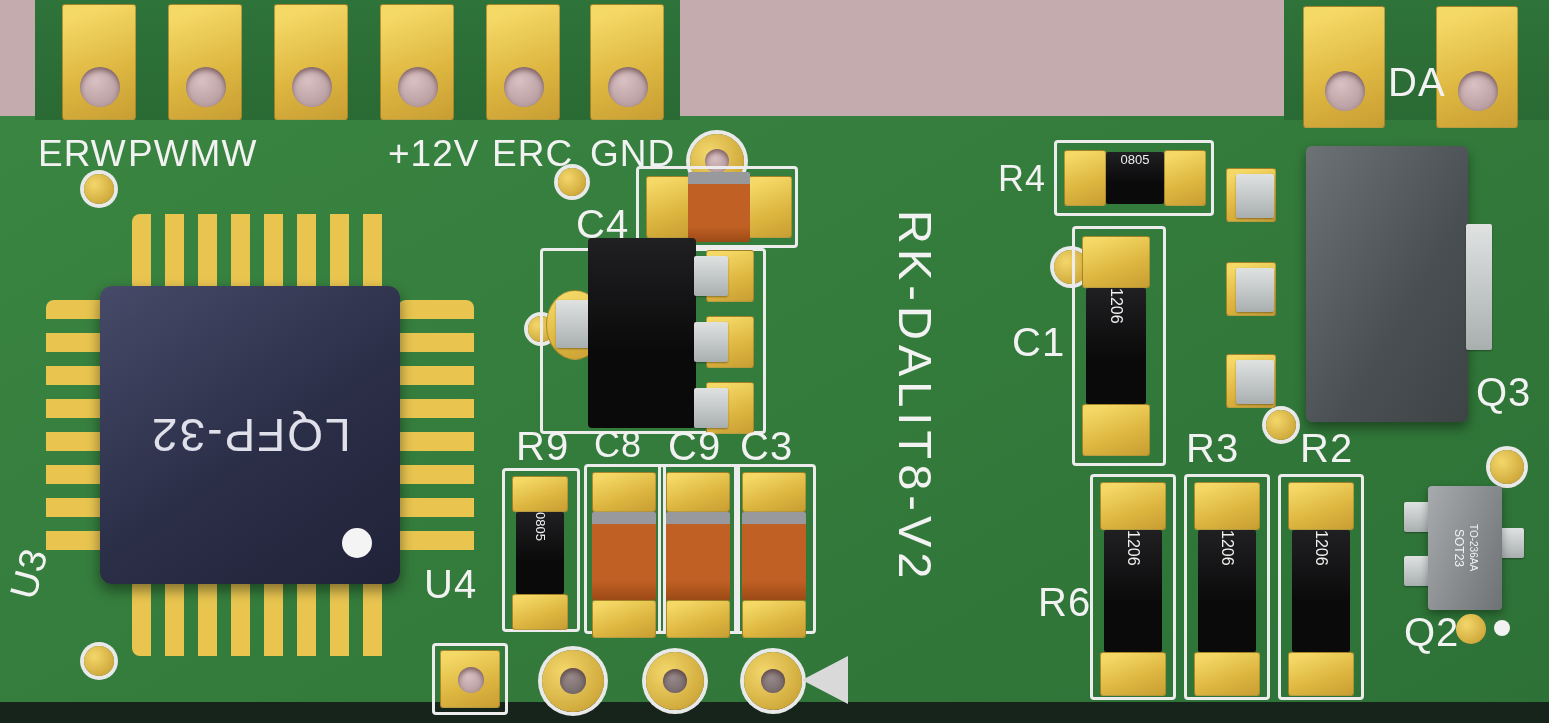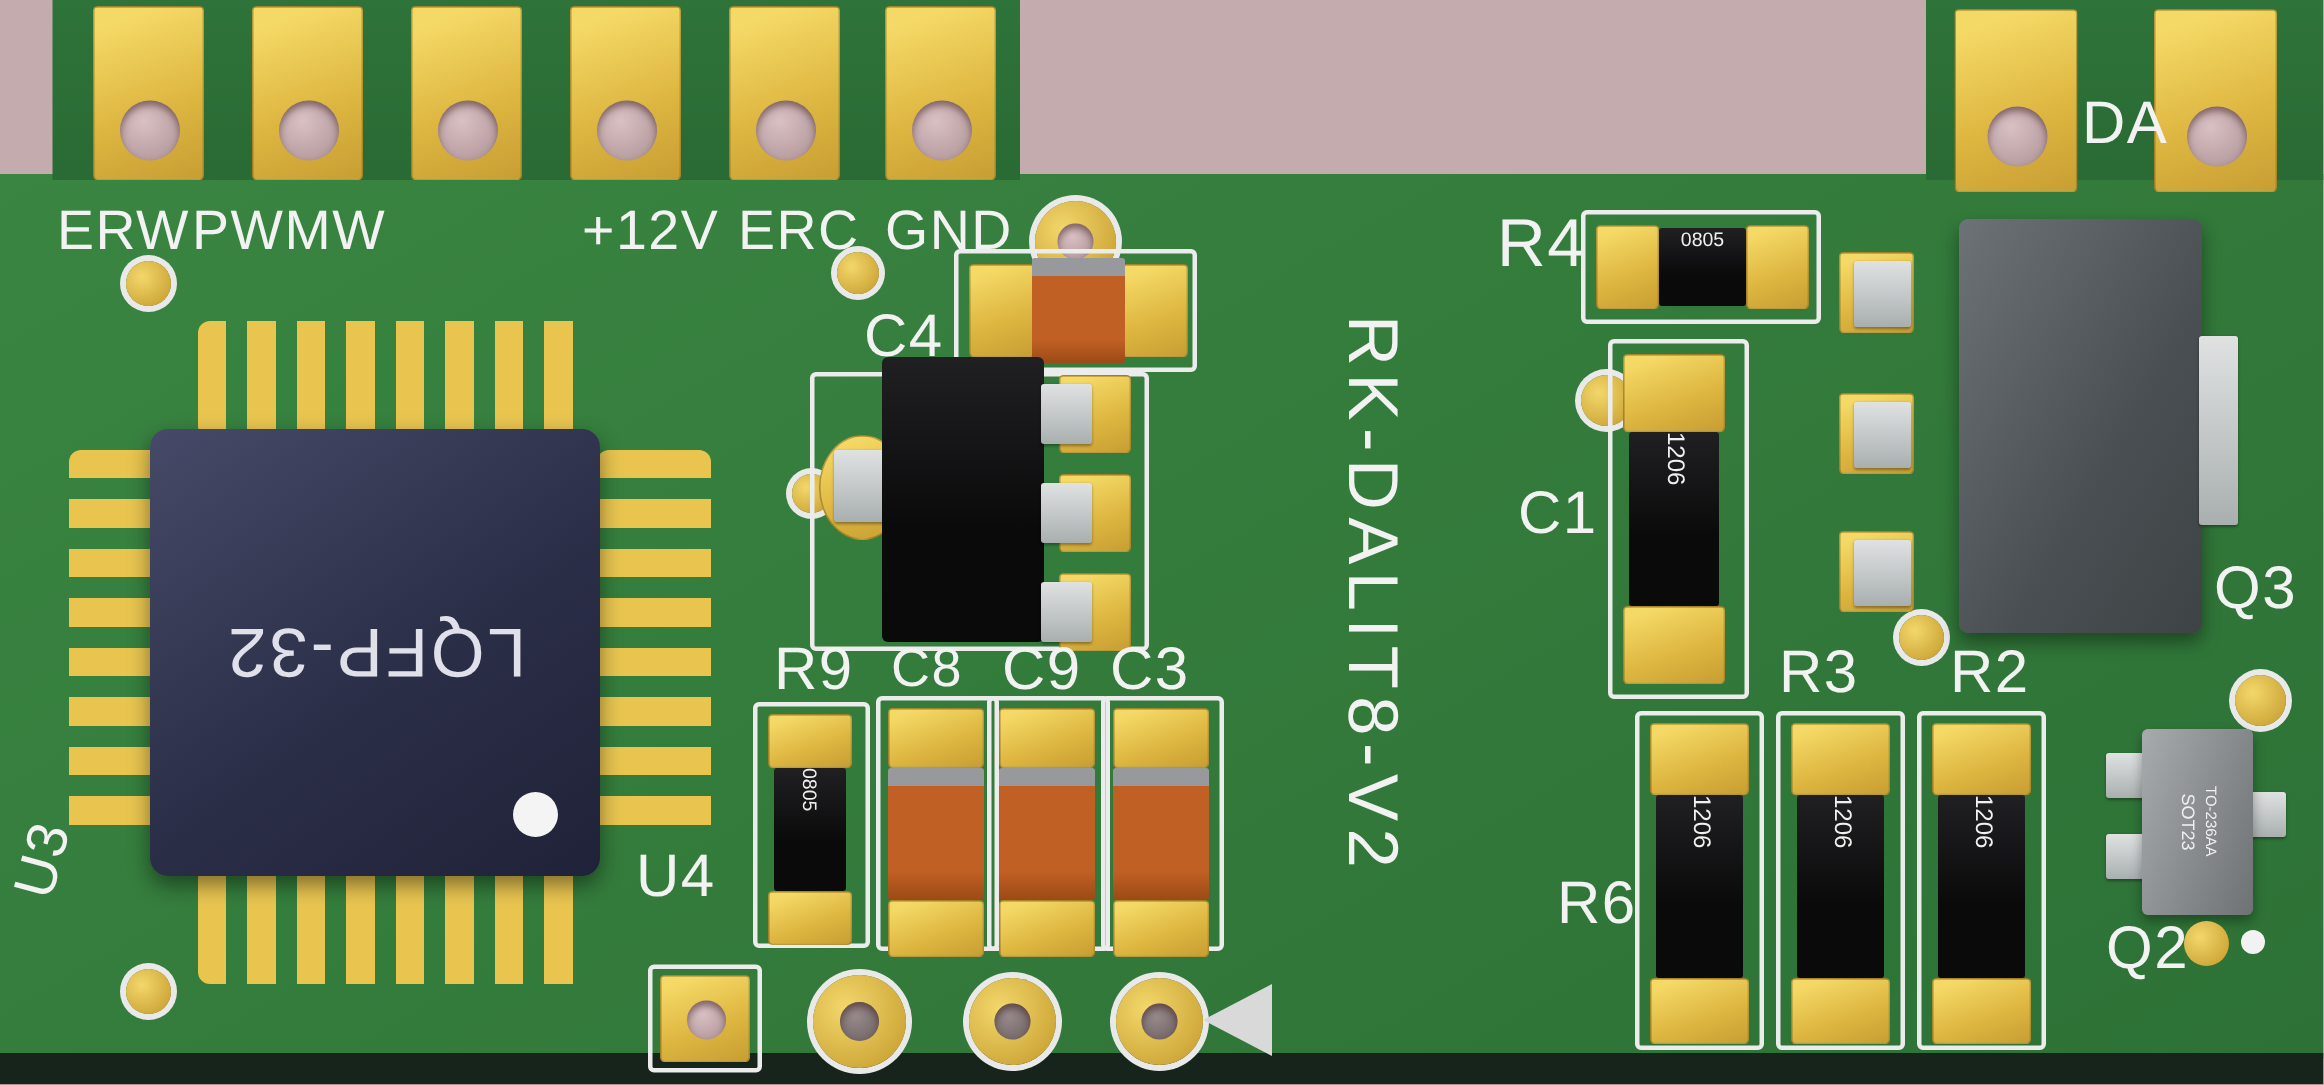--- a/index.html
+++ b/index.html
@@ -139,21 +139,21 @@
   <div class="via ring" style="left:646px;top:652px;width:58px;height:58px;">
       <div class="hole hole-dark" style="left:17px;top:17px;width:24px;height:24px;"></div>
     </div>
   <div class="via ring" style="left:744px;top:652px;width:58px;height:58px;">
       <div class="hole hole-dark" style="left:17px;top:17px;width:24px;height:24px;"></div>
     </div>
   <div class="abs" style="left:802px;top:656px;width:0;height:0;border-top:24px solid transparent;border-bottom:24px solid transparent;border-right:46px solid #d9d9d9;"></div>
 
   <div style="position:absolute;left:888px;top:210px;height:460px;writing-mode:vertical-rl;color:#f2f2f2;font-size:47px;letter-spacing:5px;font-family:'Liberation Sans',sans-serif;">RK-DALIT8-V2</div>
 
-  <div class="silk" style="left:998px;top:136px;font-size:45px;">R4</div>
+  <div class="silk" style="left:998px;top:158px;font-size:36px;">R4</div>
   <div class="outline" style="left:1054px;top:140px;width:160px;height:76px;"></div>
   <div class="abs gold" style="left:1064px;top:150px;width:42px;height:56px;"></div>
   <div class="black-body" style="left:1106px;top:152px;width:58px;height:52px;">
     <span style="color:#efefef;font-size:13px;">0805</span>
   </div>
   <div class="abs gold" style="left:1164px;top:150px;width:42px;height:56px;"></div>
 
   <div class="silk" style="left:1012px;top:320px;font-size:40px;">C1</div>
   <div class="outline" style="left:1072px;top:226px;width:94px;height:240px;"></div>
   <div class="abs gold" style="left:1082px;top:236px;width:68px;height:52px;"></div>

